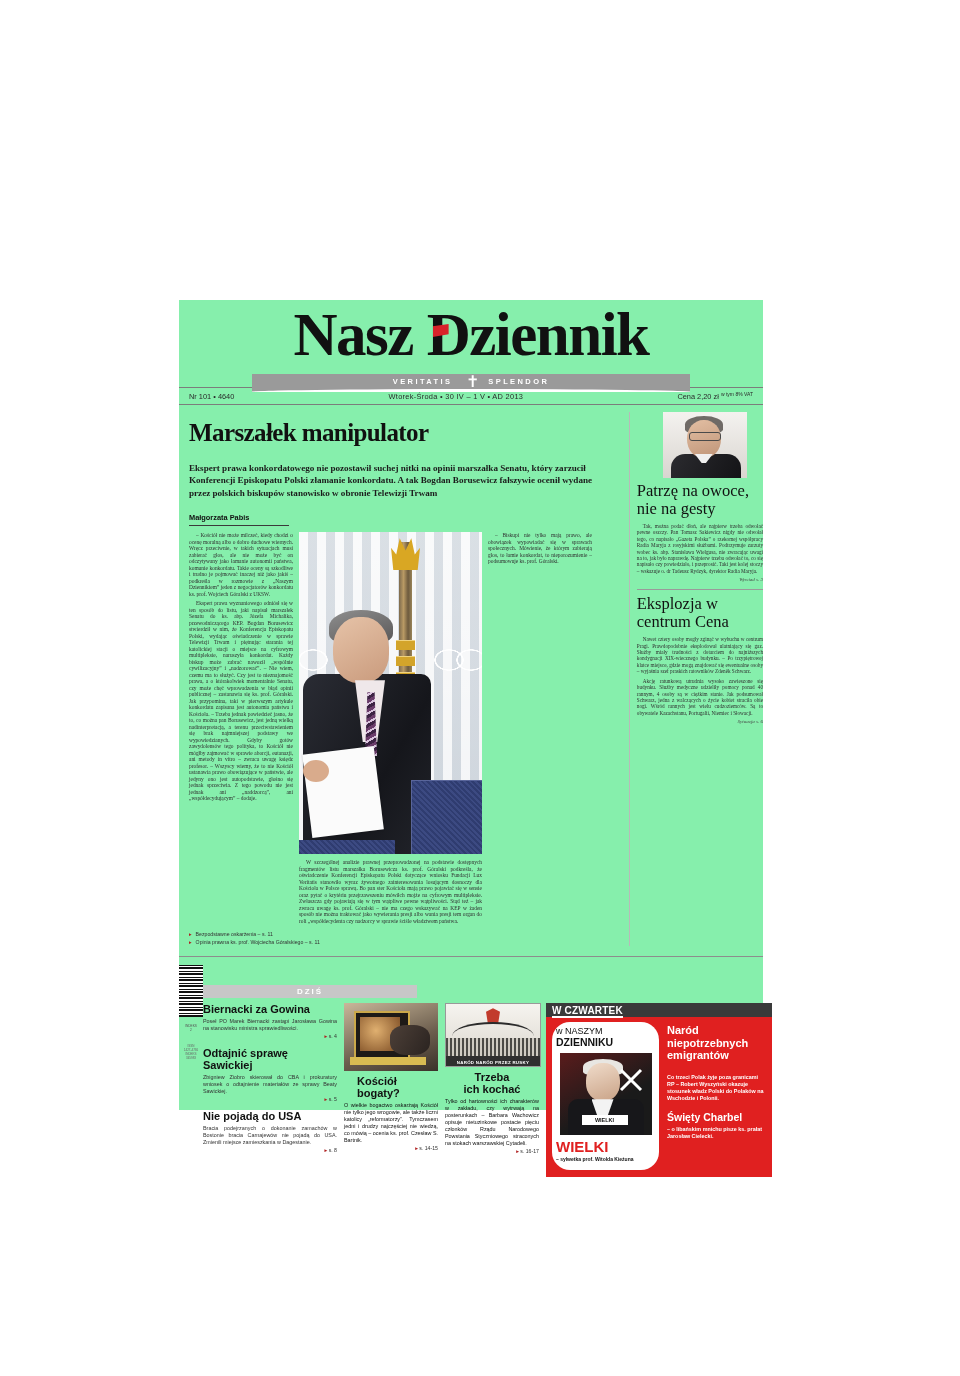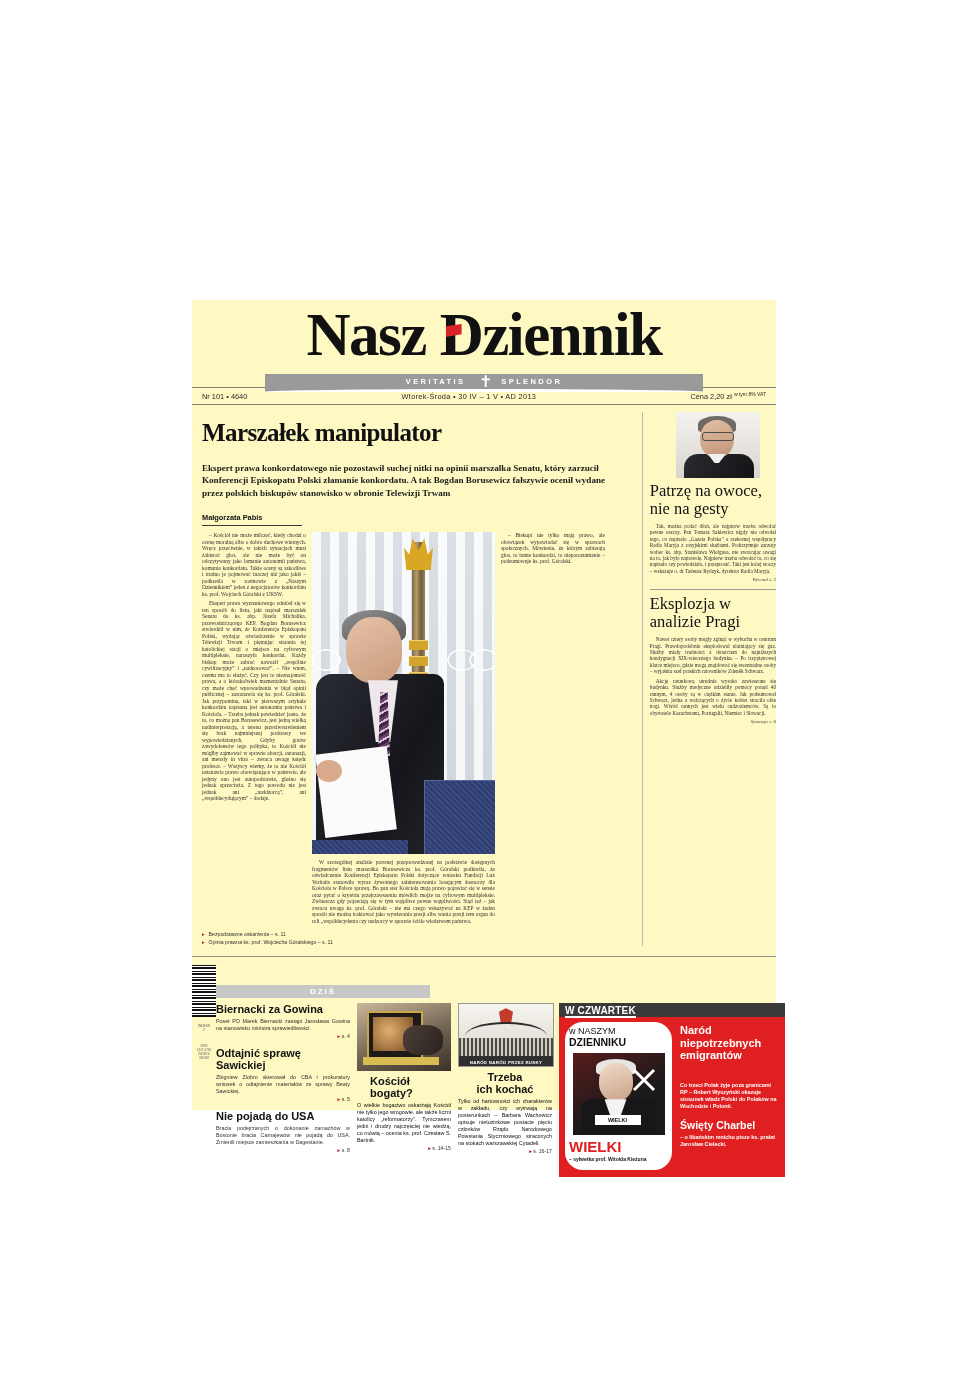--- a/index.html
+++ b/index.html
@@ -1,19 +1,19 @@
 <!DOCTYPE html>
 <html lang="pl"><head>
 <meta charset="utf-8">
 <style>
   html,body{margin:0;padding:0;background:#ffffff;}
   body{width:960px;height:1376px;font-family:"Liberation Serif",serif;color:#111;overflow:hidden;position:relative;}
 
   .page{position:absolute;left:0;top:0;width:960px;height:1376px;background:#fff;}
-  .sheet{position:absolute;left:192px;top:300px;width:584px;height:810px;background:#fef9c3;}
+  .sheet{position:absolute;left:179px;top:300px;width:584px;height:810px;background:#86efac;}
 
   
   .masthead{position:relative;height:78px;}
   .nameplate{font-family:"Liberation Serif",serif;font-weight:bold;font-size:61px;letter-spacing:-1.5px;
     text-align:center;line-height:70px;white-space:nowrap;position:relative;}
   .nameplate .flagmark{display:inline-block;position:relative;}
   .flagdot{position:absolute;left:6px;top:24px;width:16px;height:13px;background:#d8232a;
     clip-path:polygon(0 18%,100% 0,100% 78%,0 100%);}
   .vsbar{position:relative;margin:4px auto 0;width:438px;height:17px;background:#9a9a9a;
     box-shadow:0 1px 0 #cfcfcf;}
@@ -173,21 +173,21 @@
   .bookimg .bd{position:absolute;left:8px;top:46px;width:76px;height:36px;background:#17171a;border-radius:10px 10px 0 0;}
   .bookimg .sh{position:absolute;left:32px;top:46px;width:22px;height:20px;background:#f3f3f3;
     clip-path:polygon(0 0,100% 0,68% 100%,32% 100%);}
   .bookimg .lbl{position:absolute;left:22px;top:62px;width:46px;height:10px;background:#fff;}
   .bookimg .lbltxt{position:absolute;left:22px;top:62px;width:46px;text-align:center;
     font-family:"Liberation Sans",sans-serif;font-size:5.5px;font-weight:bold;color:#111;line-height:10px;}
   .bookimg .xm{position:absolute;left:58px;top:14px;width:26px;height:26px;}
   .adleft .wielki{font-family:"Liberation Sans",sans-serif;font-weight:bold;font-size:15px;color:#e02020;margin-top:1px;}
   .adleft .sub{font-family:"Liberation Sans",sans-serif;font-weight:bold;font-size:5px;color:#111;margin-top:1px;}
   .adright{width:104px;padding-left:8px;}
-  .adright h4{font-family:"Liberation Sans",sans-serif;font-weight:bold;font-size:11px;line-height:12.5px;margin:2px 0 20px;color:#fff;}
+  .adright h4{font-family:"Liberation Sans",sans-serif;font-weight:bold;font-size:11px;line-height:12.5px;margin:2px 0 12px;color:#fff;}
   .adright p{font-family:"Liberation Sans",sans-serif;font-weight:bold;font-size:5.4px;line-height:7px;margin:0 0 9px;color:#fff;}
   .adright h5{font-family:"Liberation Sans",sans-serif;font-weight:bold;font-size:10.5px;margin:0 0 3px;color:#fff;}
 </style>
 </head>
 <body>
 
 <div class="page">
   <div class="sheet">
 
     <div class="masthead">
@@ -281,21 +281,21 @@
           <div class="pt-collar"></div>
         </div>
         <div class="rail-head">Patrzę na owoce, nie na gesty</div>
         <div class="rail-body">
           <p>Tak, można podać dłoń, ale najpierw trzeba odwołać pewne oszczy. Pan Tomasz Sakiewicz nigdy nie odwołał tego, co napisało „Gazeta Polska” o rzekomej współpracy Radia Maryja z rosyjskimi służbami. Podtrzymuje zarzuty wobec ks. abp. Stanisława Wielgusa, nie zwracając uwagi na to, jak było naprawdę. Najpierw trzeba odwołać to, co się napisało czy powiedziało, i przeprosić. Taki jest kolej stoczy – wskazuje o. dr Tadeusz Rydzyk, dyrektor Radia Maryja.</p>
         </div>
         <div class="rail-sign">Wywiad s. 3</div>
 
         <div class="rail-rule"></div>
 
-        <div class="rail-head">Eksplozja w analizie Pragi</div>
+        <div class="rail-head">Eksplozja w centrum Cena</div>
         <div class="rail-body">
           <p>Nawet cztery osoby mogły zginąć w wybuchu w centrum Pragi. Prawdopodobnie eksplodował ulatniający się gaz. Służby miały trudności z dotarciem do najniższych kondygnacji XIX-wiecznego budynku. – Po trzypiętrowej klatce miejsce, gdzie mogą znajdować się ewentualne osoby – wyjaśnia szef praskich ratowników Zdeněk Schwarz.</p>
           <p>Akcję ratunkową utrudnia wysoko zawieszone się budynku. Służby medyczne udzieliły pomocy ponad 40 rannym, 4 osoby są w ciężkim stanie. Jak podsumował Schwarz, jedna z walczących o życie kobiet straciła obie nogi. Wśród rannych jest wielu cudzoziemców. Są to obywatele Kazachstanu, Portugalii, Niemiec i Słowacji.</p>
         </div>
         <div class="rail-sign">Sytuacja s. 6</div>
       </div>
     </div>
 
     <div class="dzis">
       <div class="spine">

